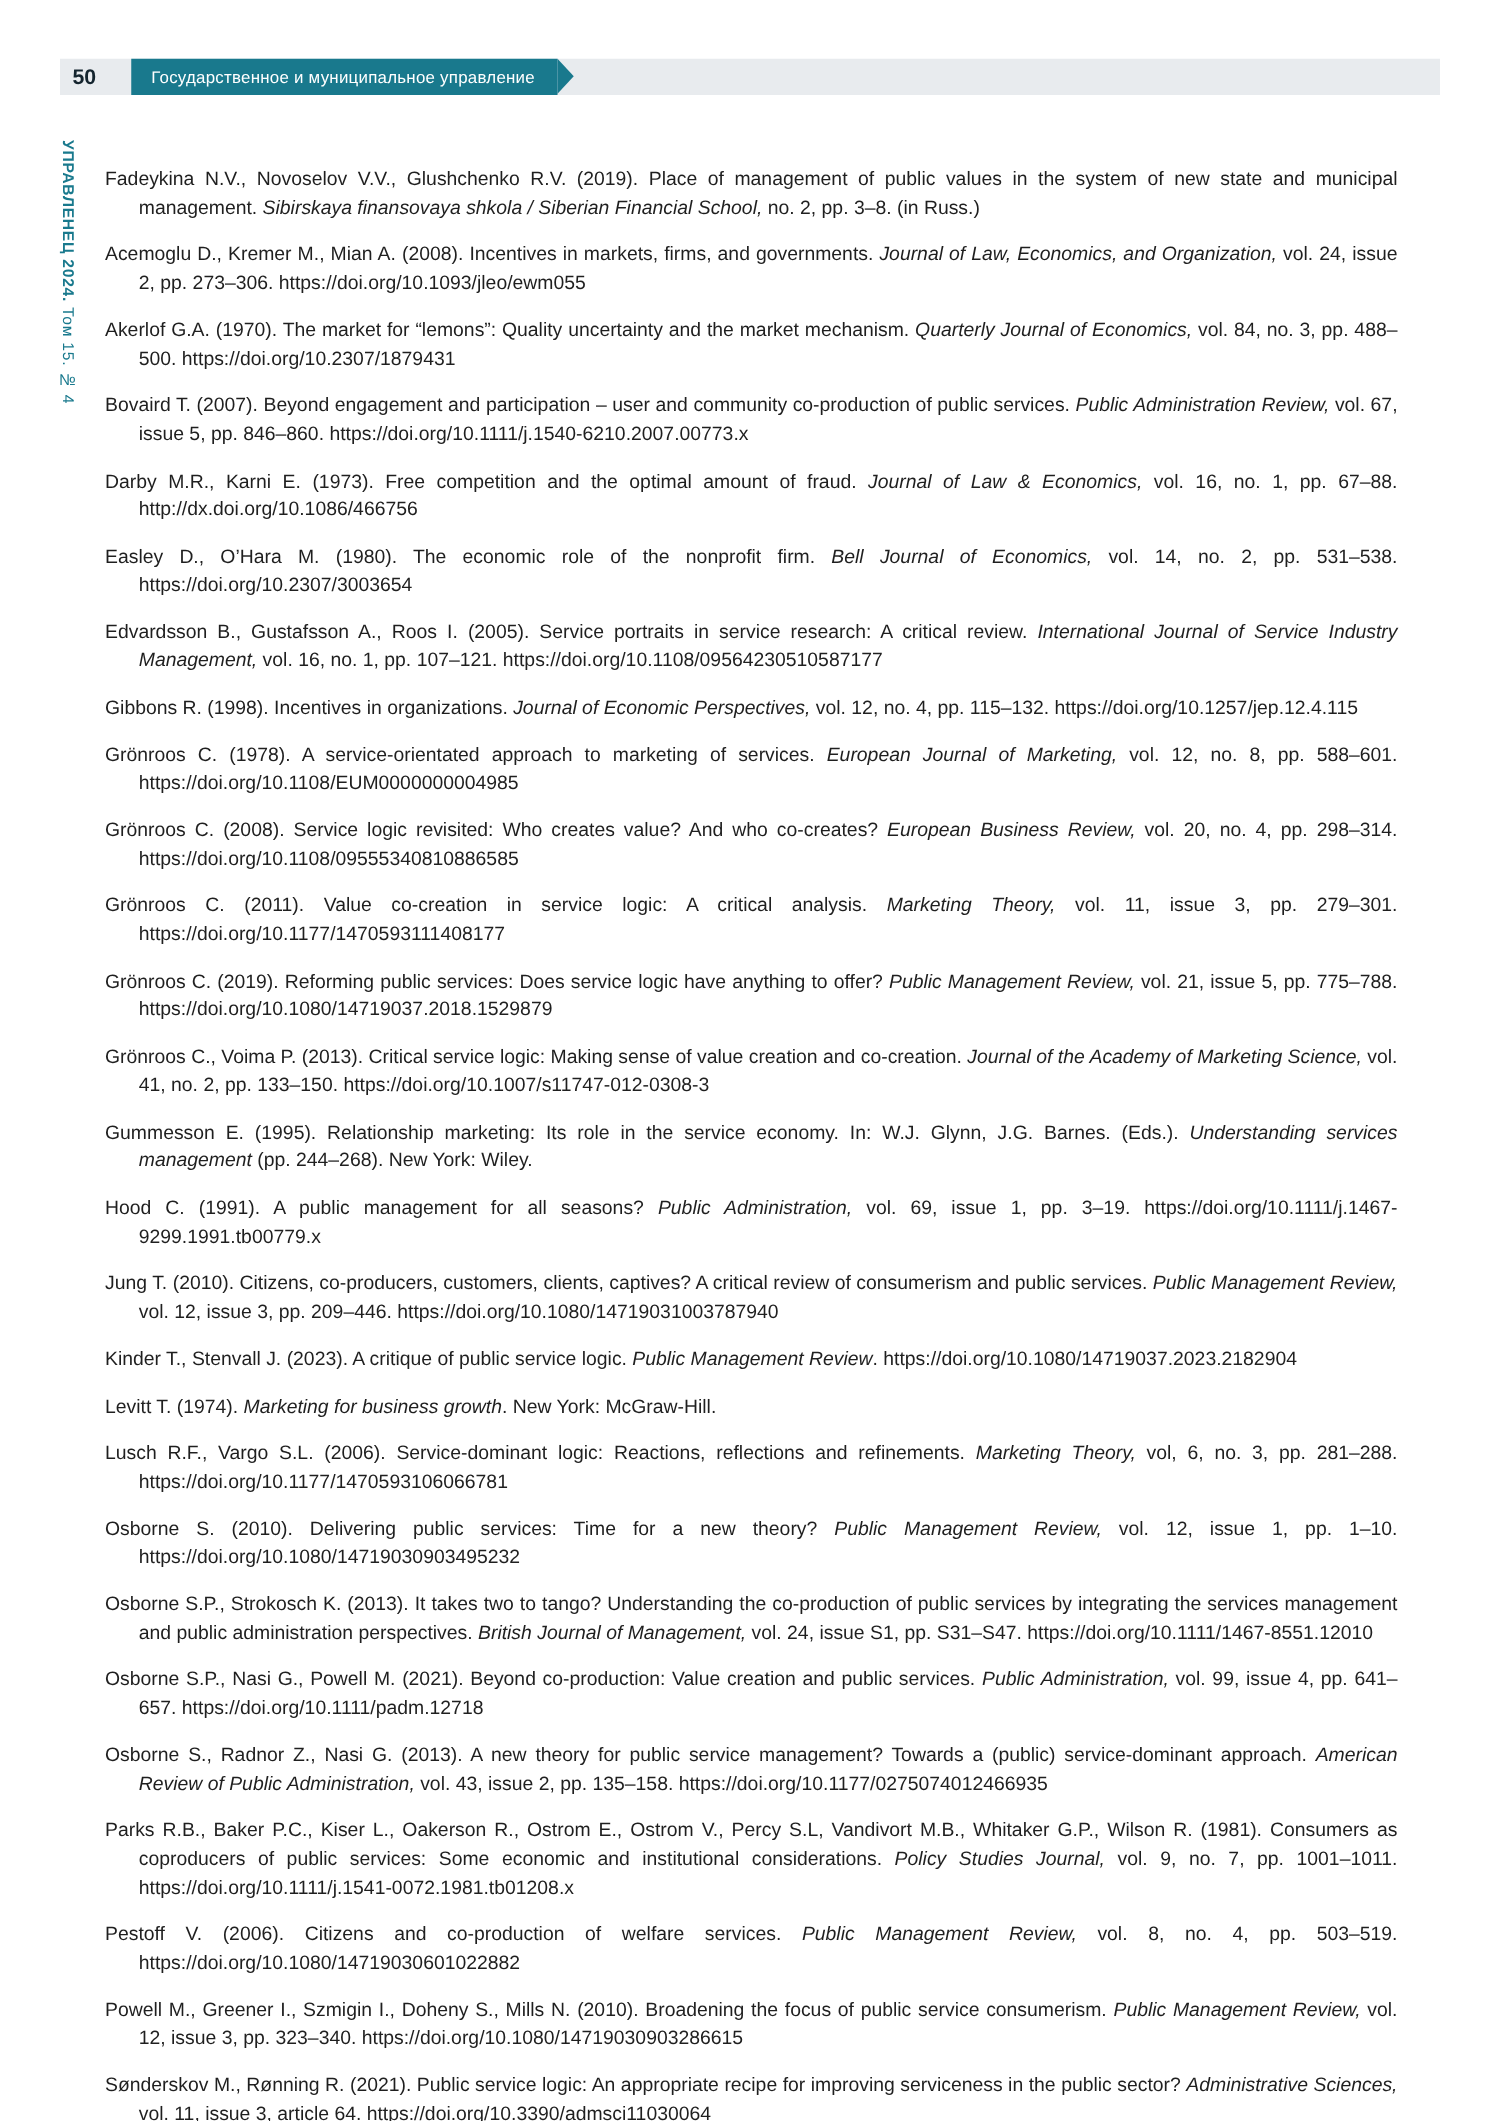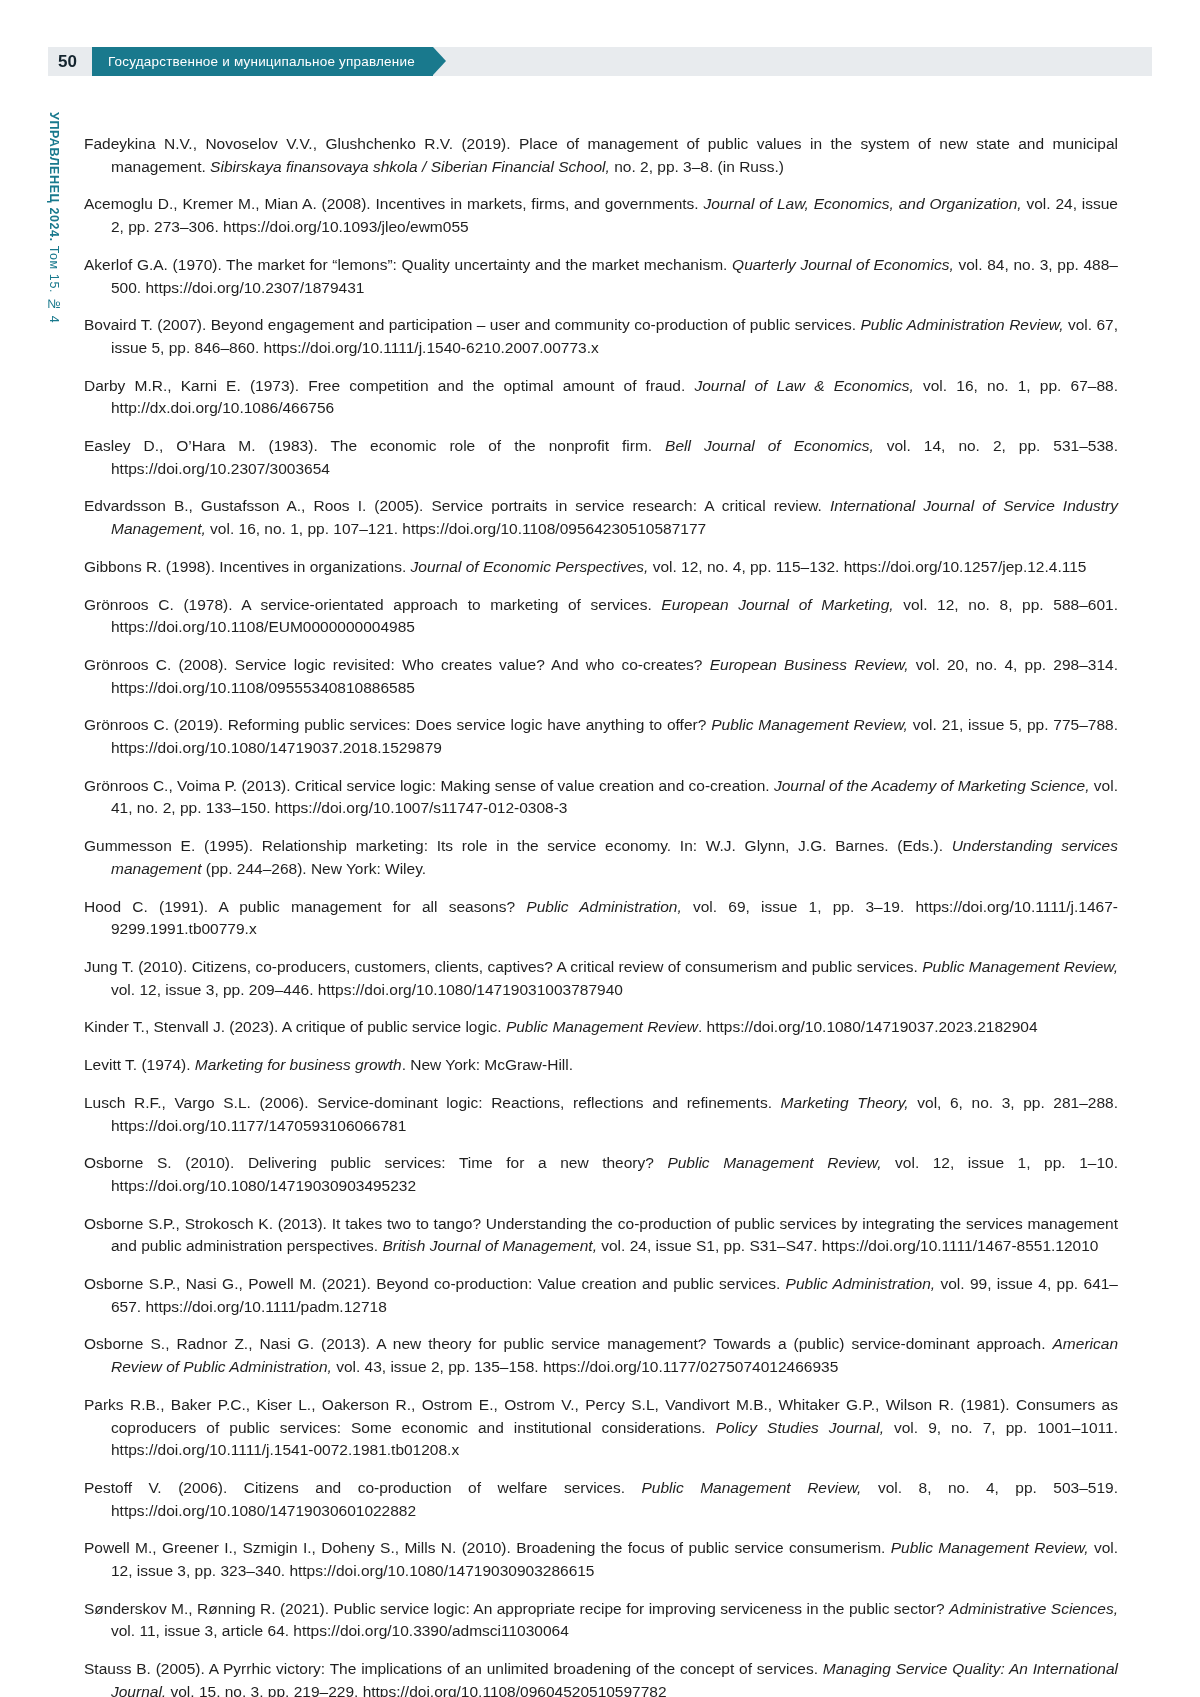--- a/index.html
+++ b/index.html
@@ -18,21 +18,21 @@
     width: 1104px; height: 29px;
     background: #e8ebee;
     display: flex;
     align-items: center;
   }
   .page-number {
     font-weight: 700;
     font-size: 17px;
     color: #14242e;
     padding-left: 10px;
-    width: 44px;
+    width: 57px;
     flex: 0 0 auto;
   }
   .section-bar {
     position: relative;
     height: 29px;
     background: #19798d;
     display: flex;
     align-items: center;
     padding: 0 18px 0 16px;
     flex: 0 0 auto;
@@ -102,25 +102,26 @@
   <aside class="sidebar">
     <span class="journal-name">УПРАВЛЕНЕЦ 2024.</span><span class="issue-info"> Том 15. № 4</span>
   </aside>
 
   <main class="refs">
       <p class="ref"><span class="rm">Fadeykina N.V., Novoselov V.V., Glushchenko R.V. (2019). Place of management of public values in the system of new state and municipal management. </span><span class="it">Sibirskaya finansovaya shkola / Siberian Financial School,</span><span class="rm"> no. 2, pp. 3–8. (in Russ.)</span></p>
       <p class="ref"><span class="rm">Acemoglu D., Kremer M., Mian A. (2008). Incentives in markets, firms, and governments. </span><span class="it">Journal of Law, Economics, and Organization,</span><span class="rm"> vol. 24, issue 2, pp. 273–306. https://doi.org/10.1093/jleo/ewm055</span></p>
       <p class="ref"><span class="rm">Akerlof G.A. (1970). The market for “lemons”: Quality uncertainty and the market mechanism. </span><span class="it">Quarterly Journal of Economics,</span><span class="rm"> vol. 84, no. 3, pp. 488–500. https://doi.org/10.2307/1879431</span></p>
       <p class="ref"><span class="rm">Bovaird T. (2007). Beyond engagement and participation – user and community co-production of public services. </span><span class="it">Public Administration Review,</span><span class="rm"> vol. 67, issue 5, pp. 846–860. https://doi.org/10.1111/j.1540-6210.2007.00773.x</span></p>
       <p class="ref"><span class="rm">Darby M.R., Karni E. (1973). Free competition and the optimal amount of fraud. </span><span class="it">Journal of Law &amp; Economics,</span><span class="rm"> vol. 16, no. 1, pp. 67–88. http://dx.doi.org/10.1086/466756</span></p>
-      <p class="ref"><span class="rm">Easley D., O’Hara M. (1983). The economic role of the nonprofit firm. </span><span class="it">Bell Journal of Economics,</span><span class="rm"> vol. 14, no. 2, pp. 531–538. https://doi.org/10.2307/3003654</span></p>
+      <p class="ref"><span class="rm">Easley D., O’Hara M. (1980). The economic role of the nonprofit firm. </span><span class="it">Bell Journal of Economics,</span><span class="rm"> vol. 14, no. 2, pp. 531–538. https://doi.org/10.2307/3003654</span></p>
       <p class="ref"><span class="rm">Edvardsson B., Gustafsson A., Roos I. (2005). Service portraits in service research: A critical review. </span><span class="it">International Journal of Service Industry Management,</span><span class="rm"> vol. 16, no. 1, pp. 107–121. https://doi.org/10.1108/09564230510587177</span></p>
       <p class="ref"><span class="rm">Gibbons R. (1998). Incentives in organizations. </span><span class="it">Journal of Economic Perspectives,</span><span class="rm"> vol. 12, no. 4, pp. 115–132. https://doi.org/10.1257/jep.12.4.115</span></p>
       <p class="ref"><span class="rm">Grönroos C. (1978). A service-orientated approach to marketing of services. </span><span class="it">European Journal of Marketing,</span><span class="rm"> vol. 12, no. 8, pp. 588–601. https://doi.org/10.1108/EUM0000000004985</span></p>
       <p class="ref"><span class="rm">Grönroos C. (2008). Service logic revisited: Who creates value? And who co-creates? </span><span class="it">European Business Review,</span><span class="rm"> vol. 20, no. 4, pp. 298–314. https://doi.org/10.1108/09555340810886585</span></p>
+      <p class="ref"><span class="rm">Grönroos C. (2011). Value co-creation in service logic: A critical analysis. </span><span class="it">Marketing Theory,</span><span class="rm"> vol. 11, issue 3, pp. 279–301. https://doi.org/10.1177/1470593111408177</span></p>
       <p class="ref"><span class="rm">Grönroos C. (2019). Reforming public services: Does service logic have anything to offer? </span><span class="it">Public Management Review,</span><span class="rm"> vol. 21, issue 5, pp. 775–788. https://doi.org/10.1080/14719037.2018.1529879</span></p>
       <p class="ref"><span class="rm">Grönroos C., Voima P. (2013). Critical service logic: Making sense of value creation and co-creation. </span><span class="it">Journal of the Academy of Marketing Science,</span><span class="rm"> vol. 41, no. 2, pp. 133–150. https://doi.org/10.1007/s11747-012-0308-3</span></p>
       <p class="ref"><span class="rm">Gummesson E. (1995). Relationship marketing: Its role in the service economy. In: W.J. Glynn, J.G. Barnes. (Eds.). </span><span class="it">Understanding services management</span><span class="rm"> (pp. 244–268). New York: Wiley.</span></p>
       <p class="ref"><span class="rm">Hood C. (1991). A public management for all seasons? </span><span class="it">Public Administration,</span><span class="rm"> vol. 69, issue 1, pp. 3–19. https://doi.org/10.1111/j.1467-9299.1991.tb00779.x</span></p>
       <p class="ref"><span class="rm">Jung T. (2010). Citizens, co-producers, customers, clients, captives? A critical review of consumerism and public services. </span><span class="it">Public Management Review,</span><span class="rm"> vol. 12, issue 3, pp. 209–446. https://doi.org/10.1080/14719031003787940</span></p>
       <p class="ref"><span class="rm">Kinder T., Stenvall J. (2023). A critique of public service logic. </span><span class="it">Public Management Review</span><span class="rm">. https://doi.org/10.1080/14719037.2023.2182904</span></p>
       <p class="ref"><span class="rm">Levitt T. (1974). </span><span class="it">Marketing for business growth</span><span class="rm">. New York: McGraw-Hill.</span></p>
       <p class="ref"><span class="rm">Lusch R.F., Vargo S.L. (2006). Service-dominant logic: Reactions, reflections and refinements. </span><span class="it">Marketing Theory,</span><span class="rm"> vol, 6, no. 3, pp. 281–288. https://doi.org/10.1177/1470593106066781</span></p>
       <p class="ref"><span class="rm">Osborne S. (2010). Delivering public services: Time for a new theory? </span><span class="it">Public Management Review,</span><span class="rm"> vol. 12, issue 1, pp. 1–10. https://doi.org/10.1080/14719030903495232</span></p>
       <p class="ref"><span class="rm">Osborne S.P., Strokosch K. (2013). It takes two to tango? Understanding the co-production of public services by integrating the services management and public administration perspectives. </span><span class="it">British Journal of Management,</span><span class="rm"> vol. 24, issue S1, pp. S31–S47. https://doi.org/10.1111/1467-8551.12010</span></p>

